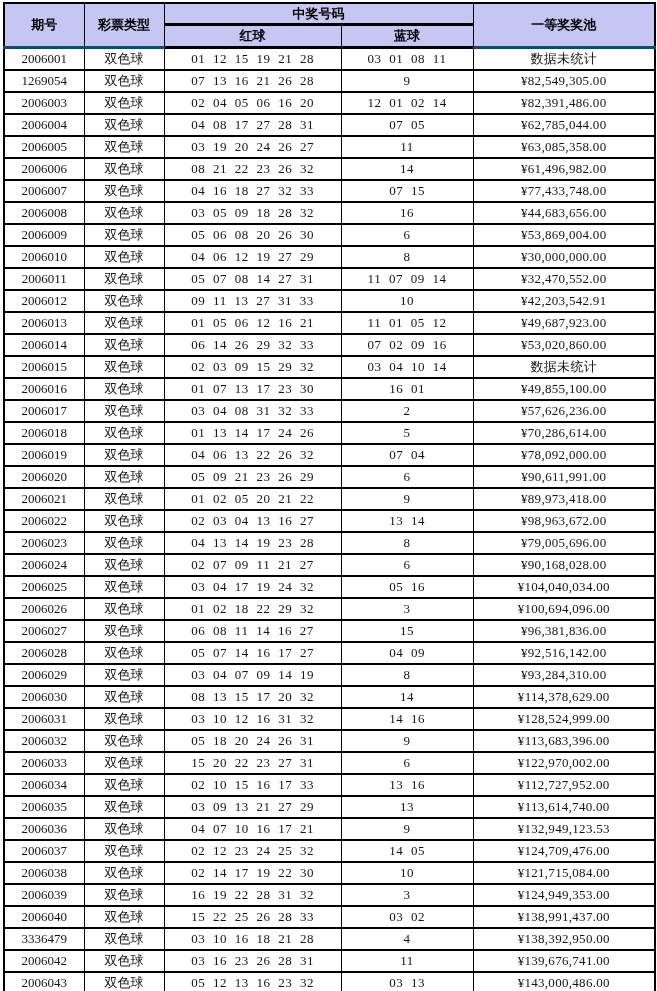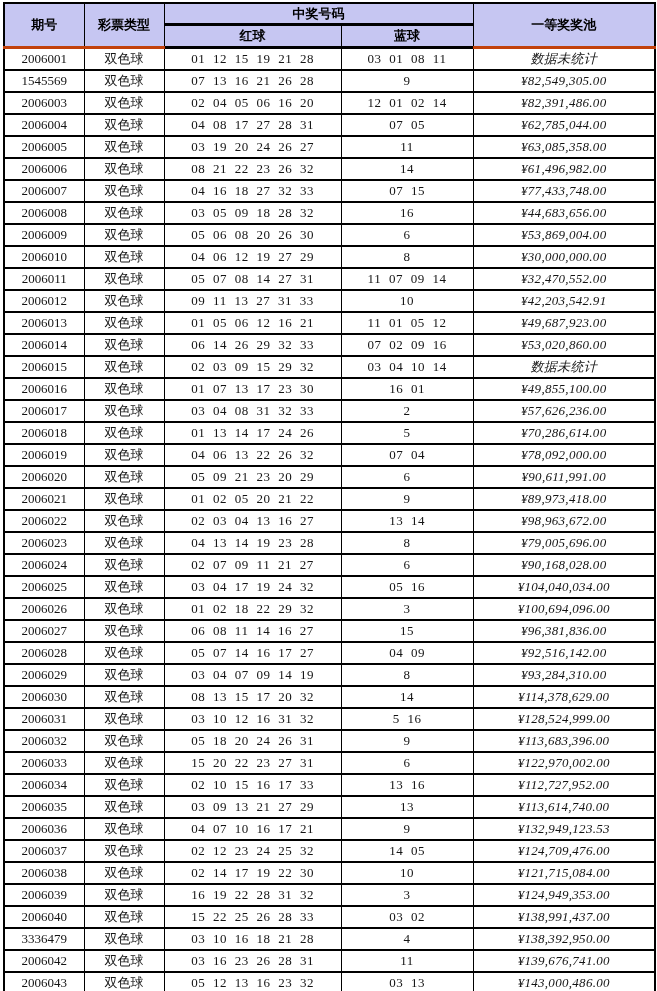--- a/index.html
+++ b/index.html
@@ -44,33 +44,32 @@
   }
   .lottery thead th.h-winning{
     border-bottom:3px solid #000;
     text-align:center;
   }
   .lottery thead tr.sub th{
     height:20px;
     border-bottom:3px solid #000;
   }
   .lottery thead th.rspan{
-    border-bottom:3px solid #c2410c;
+    border-bottom:3px solid #0c4a6e;
   }
   .lottery tbody td{
     font-size:13px;
     height:20px;
   }
   .lottery tbody td.num{
     word-spacing:4px;
     letter-spacing:0.5px;
   }
   .lottery tbody td.pool{
     letter-spacing:0.3px;
-    font-style:italic;
   }
 </style>
 </head>
 <body>
 
 <div class="page">
   <table class="lottery">
     <colgroup>
       <col style="width:80px">
       <col style="width:80px">
@@ -92,21 +91,21 @@
     </thead>
     <tbody id="rows">
         <tr>
           <td>2006001</td>
           <td>双色球</td>
           <td class="num">01 12 15 19 21 28</td>
           <td class="num">03 01 08 11</td>
           <td class="pool">数据未统计</td>
         </tr>
         <tr>
-          <td>1545569</td>
+          <td>1269054</td>
           <td>双色球</td>
           <td class="num">07 13 16 21 26 28</td>
           <td class="num">9</td>
           <td class="pool">¥82,549,305.00</td>
         </tr>
         <tr>
           <td>2006003</td>
           <td>双色球</td>
           <td class="num">02 04 05 06 16 20</td>
           <td class="num">12 01 02 14</td>
@@ -220,21 +219,21 @@
         <tr>
           <td>2006019</td>
           <td>双色球</td>
           <td class="num">04 06 13 22 26 32</td>
           <td class="num">07 04</td>
           <td class="pool">¥78,092,000.00</td>
         </tr>
         <tr>
           <td>2006020</td>
           <td>双色球</td>
-          <td class="num">05 09 21 23 20 29</td>
+          <td class="num">05 09 21 23 26 29</td>
           <td class="num">6</td>
           <td class="pool">¥90,611,991.00</td>
         </tr>
         <tr>
           <td>2006021</td>
           <td>双色球</td>
           <td class="num">01 02 05 20 21 22</td>
           <td class="num">9</td>
           <td class="pool">¥89,973,418.00</td>
         </tr>
@@ -298,21 +297,21 @@
           <td>2006030</td>
           <td>双色球</td>
           <td class="num">08 13 15 17 20 32</td>
           <td class="num">14</td>
           <td class="pool">¥114,378,629.00</td>
         </tr>
         <tr>
           <td>2006031</td>
           <td>双色球</td>
           <td class="num">03 10 12 16 31 32</td>
-          <td class="num">5 16</td>
+          <td class="num">14 16</td>
           <td class="pool">¥128,524,999.00</td>
         </tr>
         <tr>
           <td>2006032</td>
           <td>双色球</td>
           <td class="num">05 18 20 24 26 31</td>
           <td class="num">9</td>
           <td class="pool">¥113,683,396.00</td>
         </tr>
         <tr>

